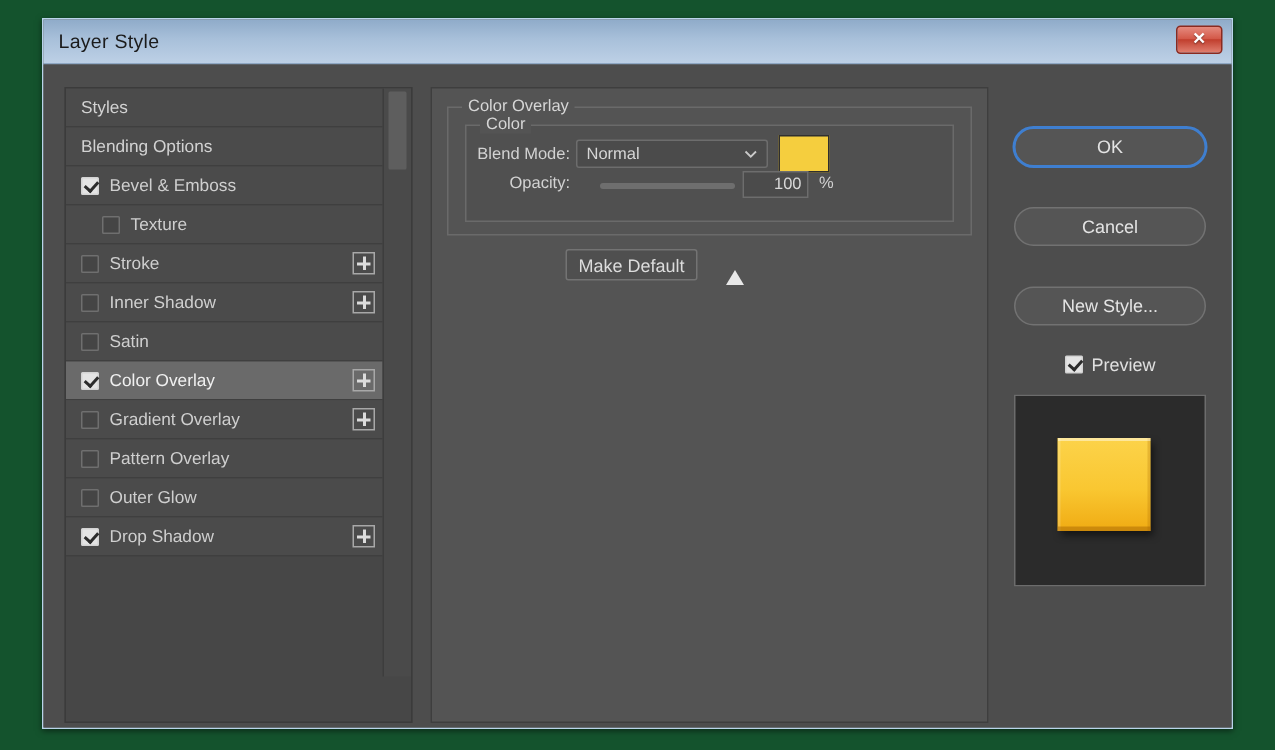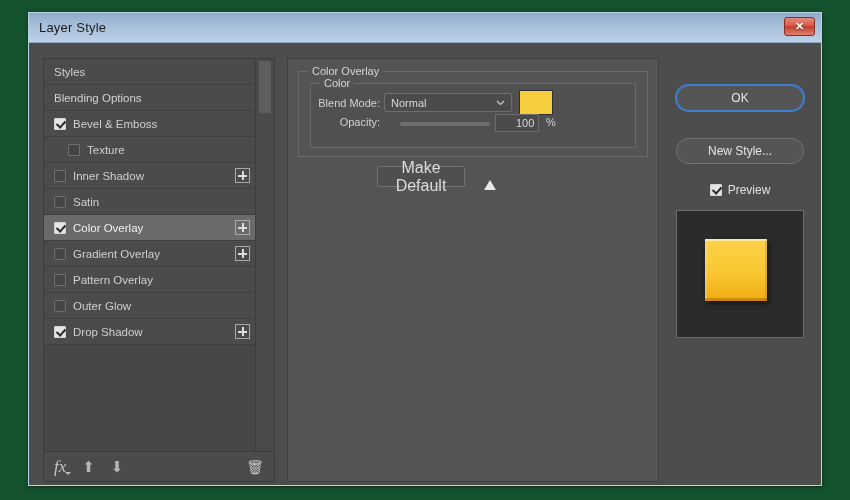--- a/index.html
+++ b/index.html
@@ -336,27 +336,26 @@
   }
 
   .flat-btn {
     position: absolute;
     height: 21px;
     background: #4f4f4f;
     border: 1px solid #737373;
     box-sizing: border-box;
     border-radius: 2px;
     color: #dcdcdc;
-    font-size: 16px;
+    font-size: 12px;
     display: flex;
     align-items: center;
     justify-content: center;
     cursor: pointer;
     user-select: none;
-    text-align: center;
   }
   #make-default { left: 89px; top: 107px; width: 88px; }
   #reset-default { left: 186px; top: 107px; width: 101px; }
 
   
   #right-col {
     position: absolute;
     left: 647px;
     top: 15px;
     width: 132px;
@@ -447,20 +446,25 @@
             <div class="srow">
               <span class="cbox on"></span>
               <span>Bevel &amp; Emboss</span>
             </div>
             <div class="srow indent">
               <span class="cbox"></span>
               <span>Texture</span>
             </div>
             <div class="srow">
               <span class="cbox"></span>
+              <span>Stroke</span>
+              <span class="plus-btn"></span>
+            </div>
+            <div class="srow">
+              <span class="cbox"></span>
               <span>Inner Shadow</span>
               <span class="plus-btn"></span>
             </div>
             <div class="srow">
               <span class="cbox"></span>
               <span>Satin</span>
             </div>
             <div class="srow selected">
               <span class="cbox on"></span>
               <span>Color Overlay</span>
@@ -482,29 +486,20 @@
             <div class="srow">
               <span class="cbox on"></span>
               <span>Drop Shadow</span>
               <span class="plus-btn"></span>
             </div>
           </div>
         <div id="styles-scroll">
           <div class="thumb"></div>
         </div>
 
-        <div id="styles-toolbar">
-          <span class="tb-icon" id="fx-icon">
-            <span>fx</span>
-            <span class="caret"></span>
-          </span>
-          <span class="tb-icon arrow-ico">⬆</span>
-          <span class="tb-icon arrow-ico">⬇</span>
-          <span class="tb-icon" id="trash-icon">🗑</span>
-        </div>
       </div>
 
       <div id="main-panel">
 
         <div class="fieldset" id="co-fieldset">
           <div class="legend">Color Overlay</div>
         </div>
 
         <div class="fieldset" id="color-fieldset">
           <div class="legend">Color</div>
@@ -529,20 +524,21 @@
           <div id="opacity-thumb" style="left: 84px;"></div>
         </div>
         <div id="opacity-field">100</div>
         <div id="opacity-pct">%</div>
 
         <div class="flat-btn" id="make-default">Make Default</div>
       </div>
 
       <div id="right-col">
         <div class="pill-btn" id="ok-btn">OK</div>
+        <div class="pill-btn" id="cancel-btn">Cancel</div>
         <div class="pill-btn" id="new-style-btn">New Style...</div>
 
         <div id="preview-row">
           <span class="cbox on"></span>
           <span id="preview-label">Preview</span>
         </div>
 
         <div id="preview-box" style="background: rgb(43, 43, 43);">
           <div id="preview-shape"></div>
         </div>

